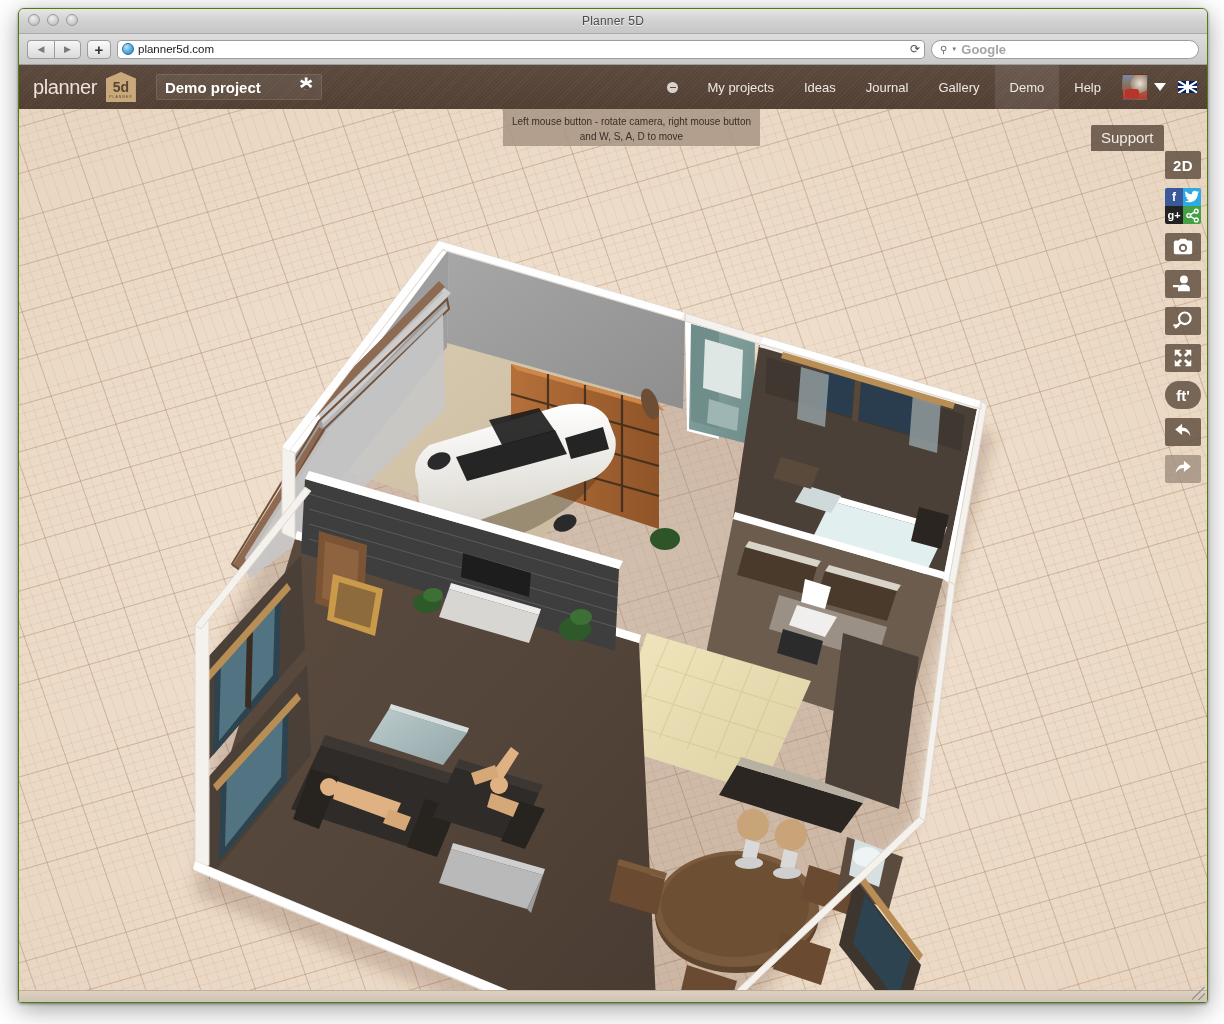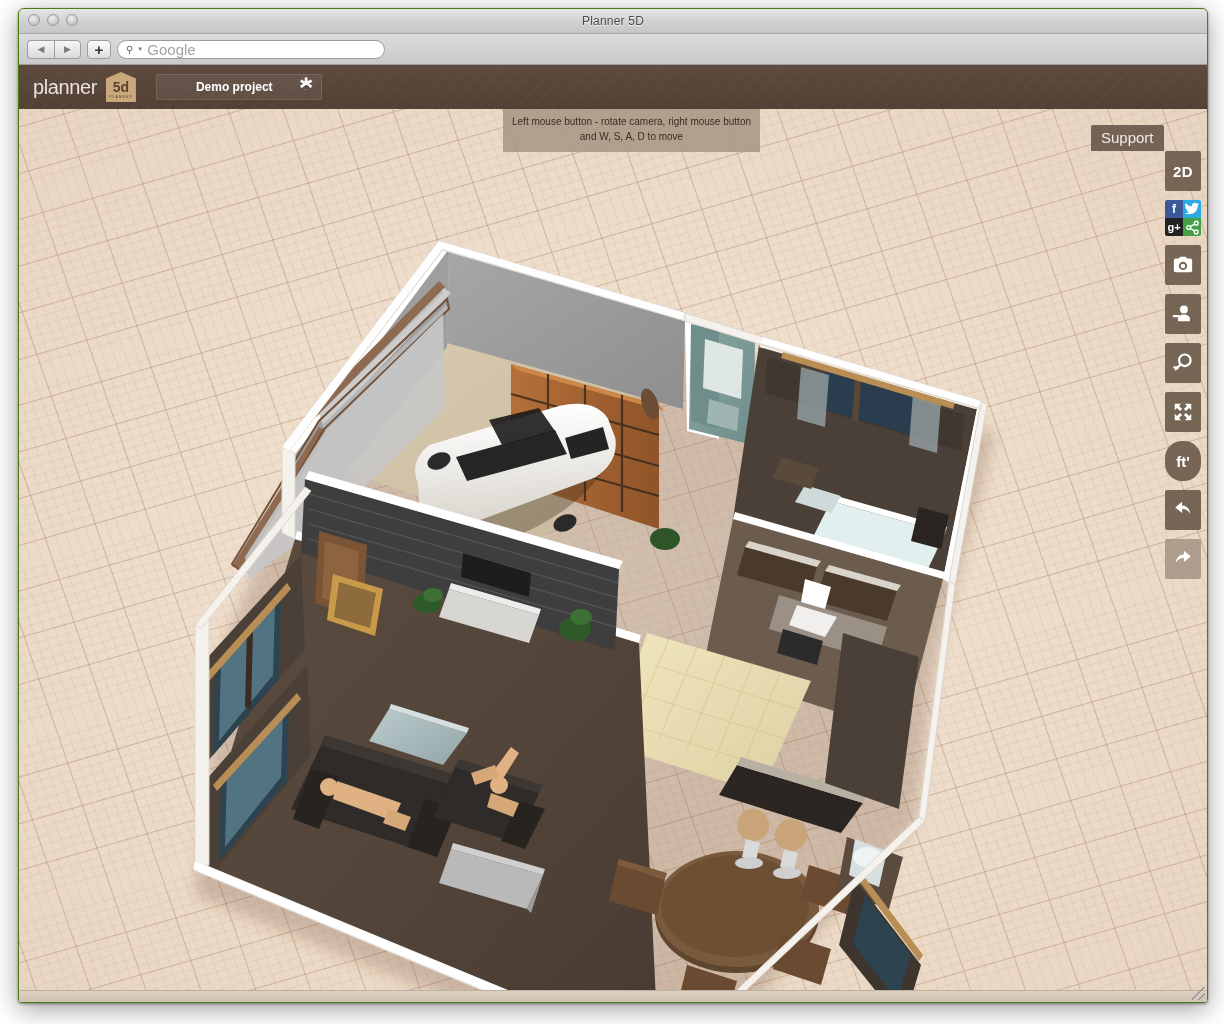--- a/index.html
+++ b/index.html
@@ -113,21 +113,21 @@
     display: flex; align-items: center;
     padding: 0 8px;
     box-sizing: border-box;
     gap: 4px;
   }
   .mag-glyph {
     font-size: 10px; color: #666;
     transform: scaleX(-1);
     display: inline-block;
   }
-  #search-ph { font-size: 15px; color: #a4a4a4; }
+  #search-ph { font-size: 13px; color: #a4a4a4; font-weight: bold; }
   .tiny-caret { font-size: 6px; color: #777; }
 
   
   #app {
     position: relative;
     width: 1188px;
     height: 937px;
     background: #e8d9c8;
     overflow: hidden;
   }
@@ -171,21 +171,21 @@
     width: 166px; height: 26px;
     background: rgba(255,255,255,0.07);
     border: 1px solid rgba(255,255,255,0.10);
     border-radius: 2px;
     display: flex; align-items: center;
     justify-content: space-between;
     padding: 0 8px;
     box-sizing: border-box;
   }
   #project-name {
-    font-size: 12px; color: #ffffff; font-weight: bold; margin-left: 31px;
+    font-size: 15px; color: #ffffff; font-weight: bold;
   }
   #gear-icon {
     width: 14px; height: 14px;
     position: relative;
   }
   #gear-icon::before {
     content: "✱";
     position: absolute; left: 0; top: -4px;
     font-size: 17px; color: #ffffff; line-height: 1;
   }
@@ -299,21 +299,21 @@
   
   #hint-tooltip {
     position: absolute;
     left: 484px; top: 0px;
     width: 257px;
     background: rgba(170,150,133,0.88);
     color: #3a2e25;
     font-size: 10px;
     line-height: 15px;
     text-align: center;
-    padding: 5px 6px 8px;
+    padding: 5px 6px 2px;
     box-sizing: border-box;
     z-index: 15;
   }
 
   
   #right-rail {
     position: absolute;
     right: 0; top: 0;
     width: 48px;
     z-index: 16;
@@ -324,21 +324,21 @@
     margin-left: -68px;
     margin-top: 16px;
     background: rgba(92,74,62,0.82);
     color: #f0ece7;
     font-size: 15px;
     padding: 4px 10px 5px;
     align-self: flex-start;
     border-radius: 2px 2px 0 0;
   }
   .rail-btn {
-    width: 36px; height: 40px;
+    width: 36px; height: 28px;
     background: rgba(103,85,70,0.88);
     margin-bottom: 9px;
     display: flex; align-items: center; justify-content: center;
     color: #ffffff;
     border-radius: 2px;
     box-sizing: border-box;
   }
   .rail-btn.disabled { background: rgba(160,142,126,0.80); }
   #btn-2d { font-size: 15px; font-weight: bold; letter-spacing: 0.5px; }
   #btn-units { font-size: 15px; font-weight: bold; border-radius: 17px; }
@@ -389,20 +389,25 @@
     </div>
     <div id="window-title">Planner 5D</div>
   </div>
 
   <div id="browser-toolbar">
     <div class="nav-group">
       <div class="nav-btn">◀</div>
       <div class="nav-btn">▶</div>
     </div>
     <div class="plus-btn">+</div>
+    <div id="url-field">
+      <span id="globe-icon"></span>
+      <span id="url-text">planner5d.com</span>
+      <span id="reload-btn">⟳</span>
+    </div>
     <div id="search-field">
       <span class="mag-glyph">⚲</span>
       <span class="tiny-caret">▼</span>
       <span id="search-ph">Google</span>
     </div>
   </div>
 
   <div id="app">
 
     <div id="app-header">
@@ -413,20 +418,34 @@
           <span id="logo-badge-num">5d</span>
           <span id="logo-badge-sub">PLANNER</span>
         </span>
       </div>
 
       <div id="project-field">
         <span id="project-name">Demo project</span>
         <span id="gear-icon"></span>
       </div>
 
+      <div id="nav">
+        <span id="nav-dot"></span>
+        <div class="nav-item">My projects</div>
+        <div class="nav-item">Ideas</div>
+        <div class="nav-item">Journal</div>
+        <div class="nav-item">Gallery</div>
+        <div class="nav-item active">Demo</div>
+        <div class="nav-item">Help</div>
+        <div id="avatar-block">
+          <span id="avatar"></span>
+          <span id="caret-down"></span>
+          <span id="flag-uk"></span>
+        </div>
+      </div>
     </div>
 
     <div id="viewport">
       <div id="grid-plane"></div>
       <div id="grid-haze"></div>
 
       <svg id="house-svg" width="1188" height="893" viewBox="0 0 1188 893" style="position:absolute;left:0;top:0;">
         <defs>
           <linearGradient id="gWallTop" x1="0" y1="0" x2="0" y2="1">
             <stop offset="0" stop-color="#f7f5f2"></stop>

